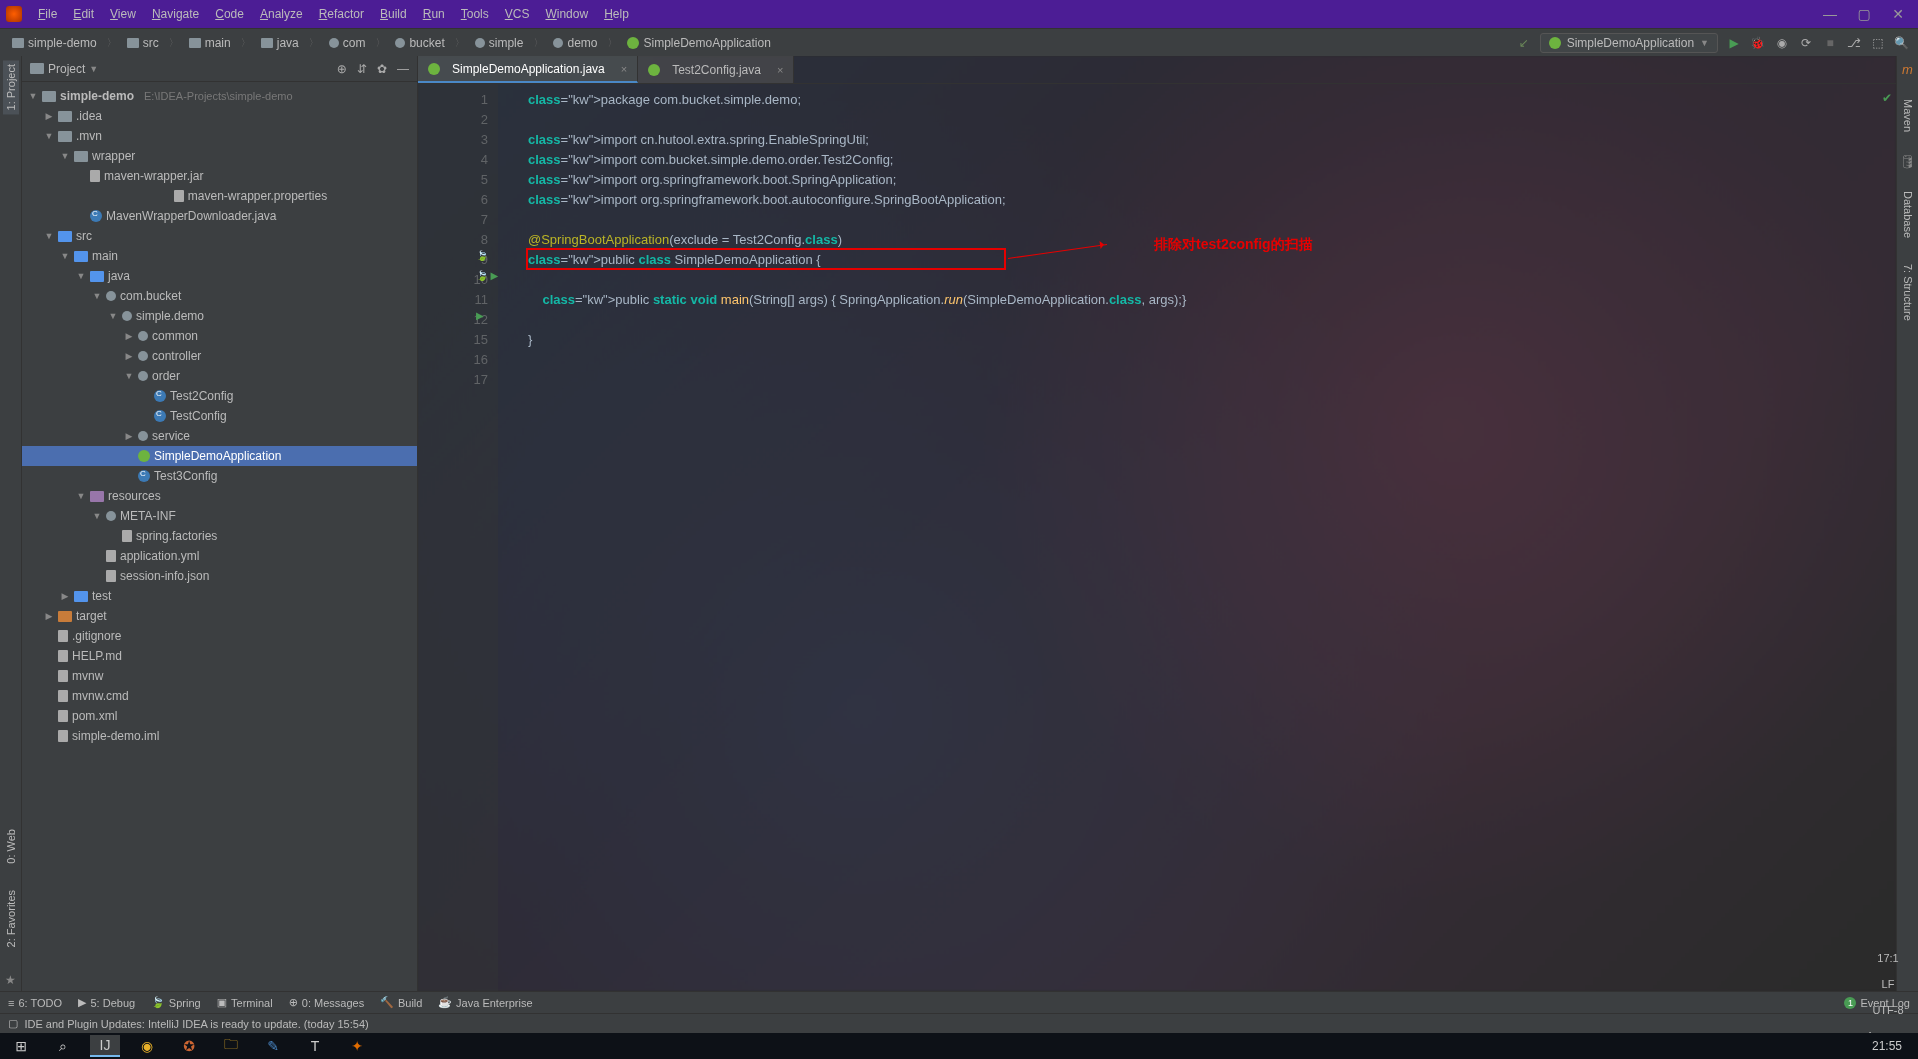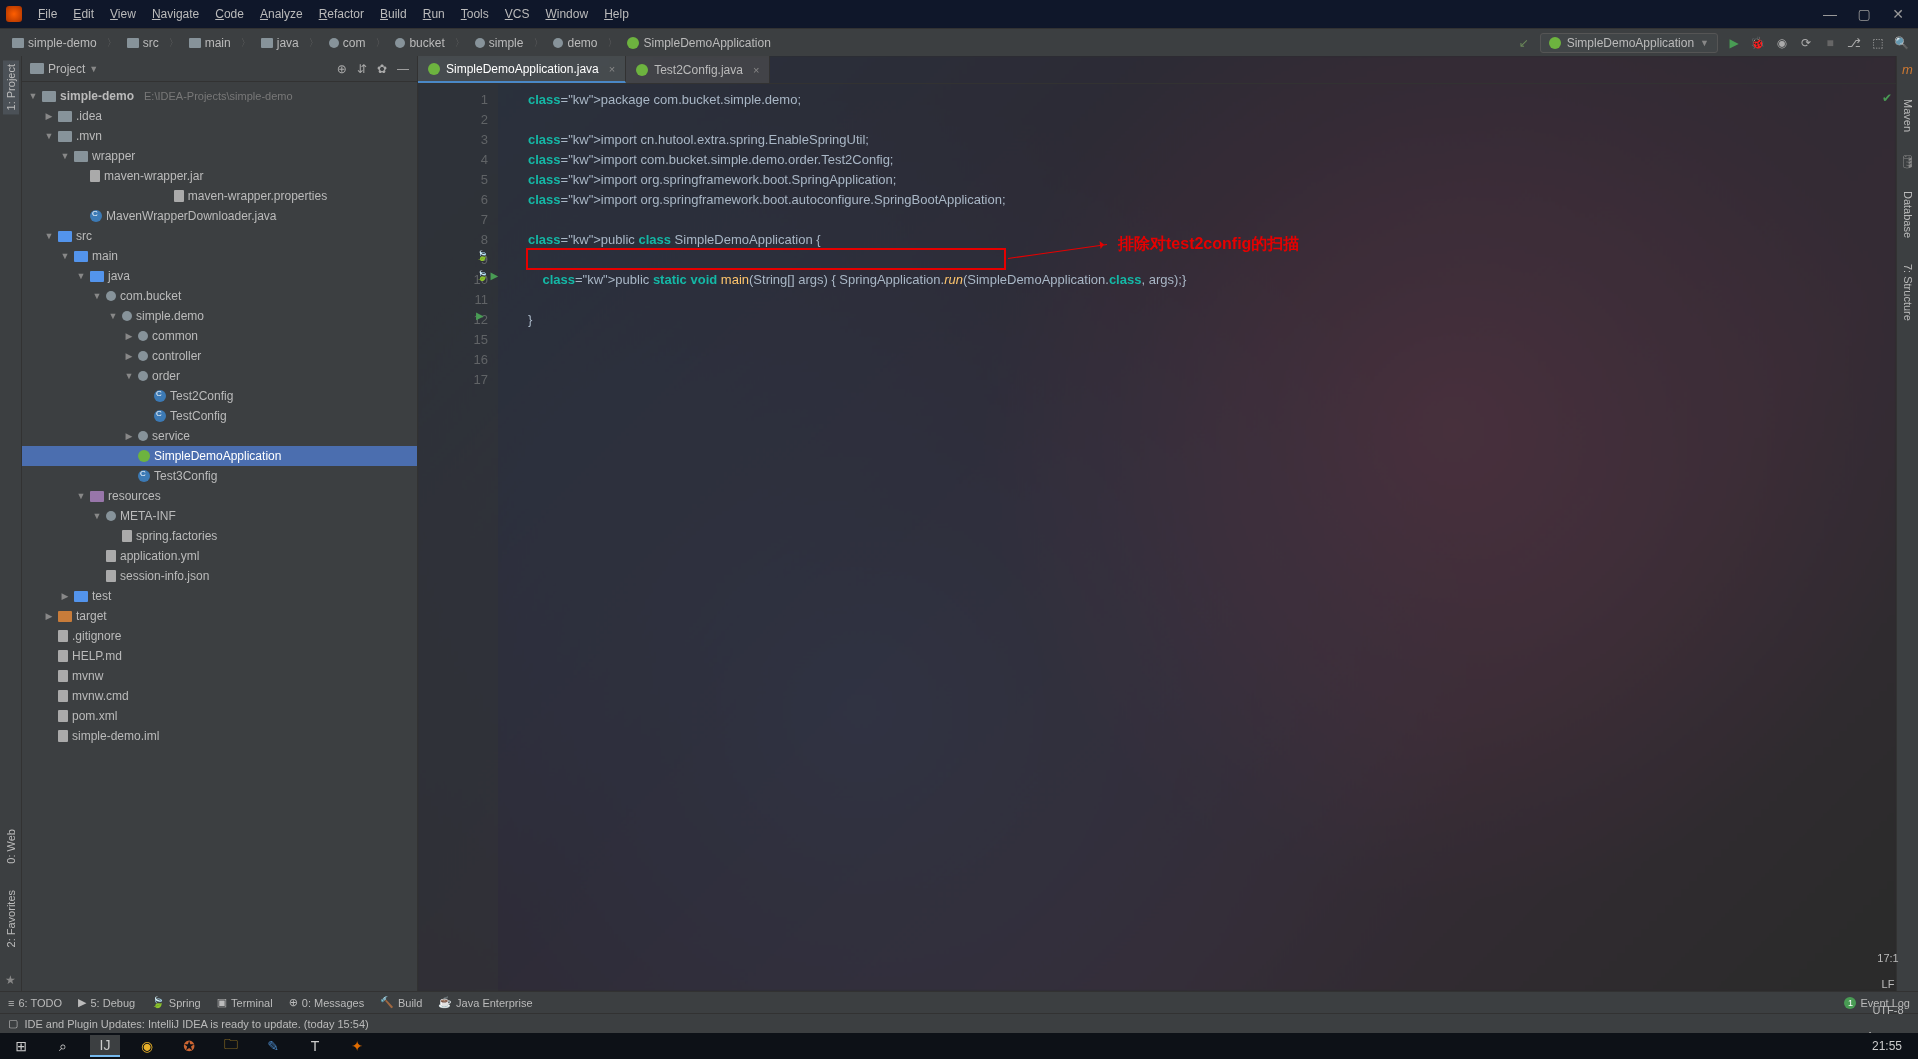--- a/index.html
+++ b/index.html
@@ -1,19 +1,19 @@
 <!DOCTYPE html>
 <html><head>
 <meta charset="utf-8">
 <style>
 * { margin: 0; padding: 0; box-sizing: border-box; font-family: "Segoe UI", sans-serif; user-select: none; }
 body { background: #2b2b2b; color: #bbb; font-size: 12px; overflow: hidden; width: 1918px; height: 1059px; position: relative; }
 
 
-.title-bar { height: 28px; background: #0f172a; display: flex; align-items: center; padding: 0 6px; }
+.title-bar { height: 28px; background: #4c1d95; display: flex; align-items: center; padding: 0 6px; }
 .title-bar .logo { width: 16px; height: 16px; background: radial-gradient(circle,#ff5e00,#a30); border-radius: 3px; margin-right: 10px; }
 .title-bar .menus { display: flex; gap: 4px; }
 .title-bar .menus span { padding: 2px 6px; cursor: pointer; }
 .title-bar .menus span u { text-decoration: underline; }
 .title-bar .proj-title { margin-left: 16px; color: #888; font-size: 12px; white-space: nowrap; }
 .title-bar .win-ctrl { margin-left: auto; display: flex; gap: 6px; }
 .title-bar .win-ctrl div { width: 28px; height: 22px; display: flex; align-items: center; justify-content: center; color: #999; font-size: 14px; }
 
 
 .nav-bar { height: 28px; background: #3c3f41; display: flex; align-items: center; padding: 0 8px; border-top: 1px solid #323232; }
@@ -57,35 +57,35 @@
 .node .tail { color: #787878; margin-left: 6px; font-size: 11px; }
 
 
 .editor-area { flex: 1; background: #2b2b2b; position: relative; display: flex; flex-direction: column; overflow: hidden; }
 .editor-bg { position: absolute; inset: 0; background:
   radial-gradient(circle at 70% 40%, rgba(120,60,80,0.35), transparent 40%),
   radial-gradient(circle at 30% 70%, rgba(50,70,100,0.35), transparent 50%),
   linear-gradient(135deg,#2a3340,#2f2a35 40%,#362c36 70%,#2b2b2b);
   filter: blur(1px); opacity: 0.9; }
 .tabs { height: 28px; display: flex; align-items: stretch; border-bottom: 1px solid #323232; position: relative; z-index: 2; }
-.tab { display: flex; align-items: center; gap: 6px; padding: 0 10px; background: rgba(81,81,81,0.6); border-right: 1px solid #323232; color: #bbb; cursor: pointer; }
+.tab { display: flex; align-items: center; gap: 12px; padding: 0 10px; background: rgba(81,81,81,0.6); border-right: 1px solid #323232; color: #bbb; cursor: pointer; }
 .tab.active { background: rgba(78,82,84,0.8); color: #fff; border-bottom: 2px solid #4a88c7; }
 .tab .close { color: #888; margin-left: 4px; font-size: 11px; }
 .code-wrap { flex: 1; display: flex; position: relative; z-index: 2; }
 .gutter { width: 80px; background: rgba(49,51,53,0.5); text-align: right; padding: 6px 10px 0 0; color: #606366; font-family: "JetBrains Mono", Consolas, monospace; font-size: 13px; line-height: 20px; position: relative; }
 .gutter .ln { height: 20px; position: relative; }
 .code { flex: 1; padding: 6px 0 0 30px; font-family: "JetBrains Mono", Consolas, monospace; font-size: 13px; line-height: 20px; color: #a9b7c6; position: relative; }
 .code .line { height: 20px; white-space: pre; }
 .kw { color: #14b8a6; font-weight: bold; }
 .ann { color: #bbb526; }
 .err-mark { position: absolute; right: 4px; top: 4px; color: #499c54; font-size: 12px; }
 .red-box { position: absolute; border: 2px solid #e60000; pointer-events: none; }
 .red-arrow { position: absolute; height: 1px; background: #e60000; }
 .red-arrow::after { content: ""; position: absolute; right: -1px; top: -4px; border: 4px solid transparent; border-left-color: #e60000; }
-.anno-text { position: absolute; color: #e60000; font-size: 16px; font-weight: bold; white-space: nowrap; }
+.anno-text { position: absolute; color: #e60000; font-size: 14px; font-weight: bold; white-space: nowrap; margin-left: 36px; }
 
 
 .bottom-tools { position: absolute; bottom: 20px; left: 0; right: 0; height: 22px; background: #3c3f41; border-top: 1px solid #323232; display: flex; align-items: center; padding: 0 8px; gap: 16px; }
 .btool { display: flex; align-items: center; gap: 4px; cursor: pointer; color: #bbb; font-size: 11px; }
 .bottom-tools .right { margin-left: auto; display: flex; align-items: center; gap: 10px; }
 
 
 .status { position: absolute; bottom: 0; left: 0; right: 0; height: 20px; background: #3c3f41; border-top: 1px solid #323232; display: flex; align-items: center; padding: 0 8px; font-size: 11px; }
 .status .right { margin-left: auto; display: flex; gap: 14px; align-items: center; flex-direction: column; }
 
@@ -419,20 +419,21 @@
         </div>
       <div class="code" id="code">
         <div class="err-mark">✔</div>
       <div class="line"><span <span="" class="kw">class</span>="kw"&gt;package com.bucket.simple.demo;</div>
           <div class="line"></div>
           <div class="line"><span <span="" class="kw">class</span>="kw"&gt;import cn.hutool.extra.spring.EnableSpringUtil;</div>
           <div class="line"><span <span="" class="kw">class</span>="kw"&gt;import com.bucket.simple.demo.order.Test2Config;</div>
           <div class="line"><span <span="" class="kw">class</span>="kw"&gt;import org.springframework.boot.SpringApplication;</div>
           <div class="line"><span <span="" class="kw">class</span>="kw"&gt;import org.springframework.boot.autoconfigure.SpringBootApplication;</div>
           <div class="line"></div>
+          <div class="line"><span class="ann">@SpringBootApplication</span>(exclude = Test2Config.<span class="kw">class</span>)</div>
           <div class="line"><span <span="" class="kw">class</span>="kw"&gt;public <span class="kw">class</span> SimpleDemoApplication {</div>
           <div class="line"></div>
           <div class="line">    <span <span="" class="kw">class</span>="kw"&gt;public <span class="kw">static</span> <span class="kw">void</span> <span style="color:#ffc66d">main</span>(String[] args) { SpringApplication.<span style="color:#ffc66d;font-style:italic">run</span>(SimpleDemoApplication.<span class="kw">class</span>, args);}</div>
           <div class="line"></div>
           <div class="line">}</div>
           <div class="line"></div>
           <div class="red-box" style="left: 28px; top: 164px; width: 480px; height: 22px;"></div>
           <div class="red-arrow" style="left: 510px; top: 174px; width: 100px; transform: rotate(-8deg); transform-origin: left center;"></div>
           <div class="anno-text" style="left: 620px; top: 150px;">排除对test2config的扫描</div>
         </div>

